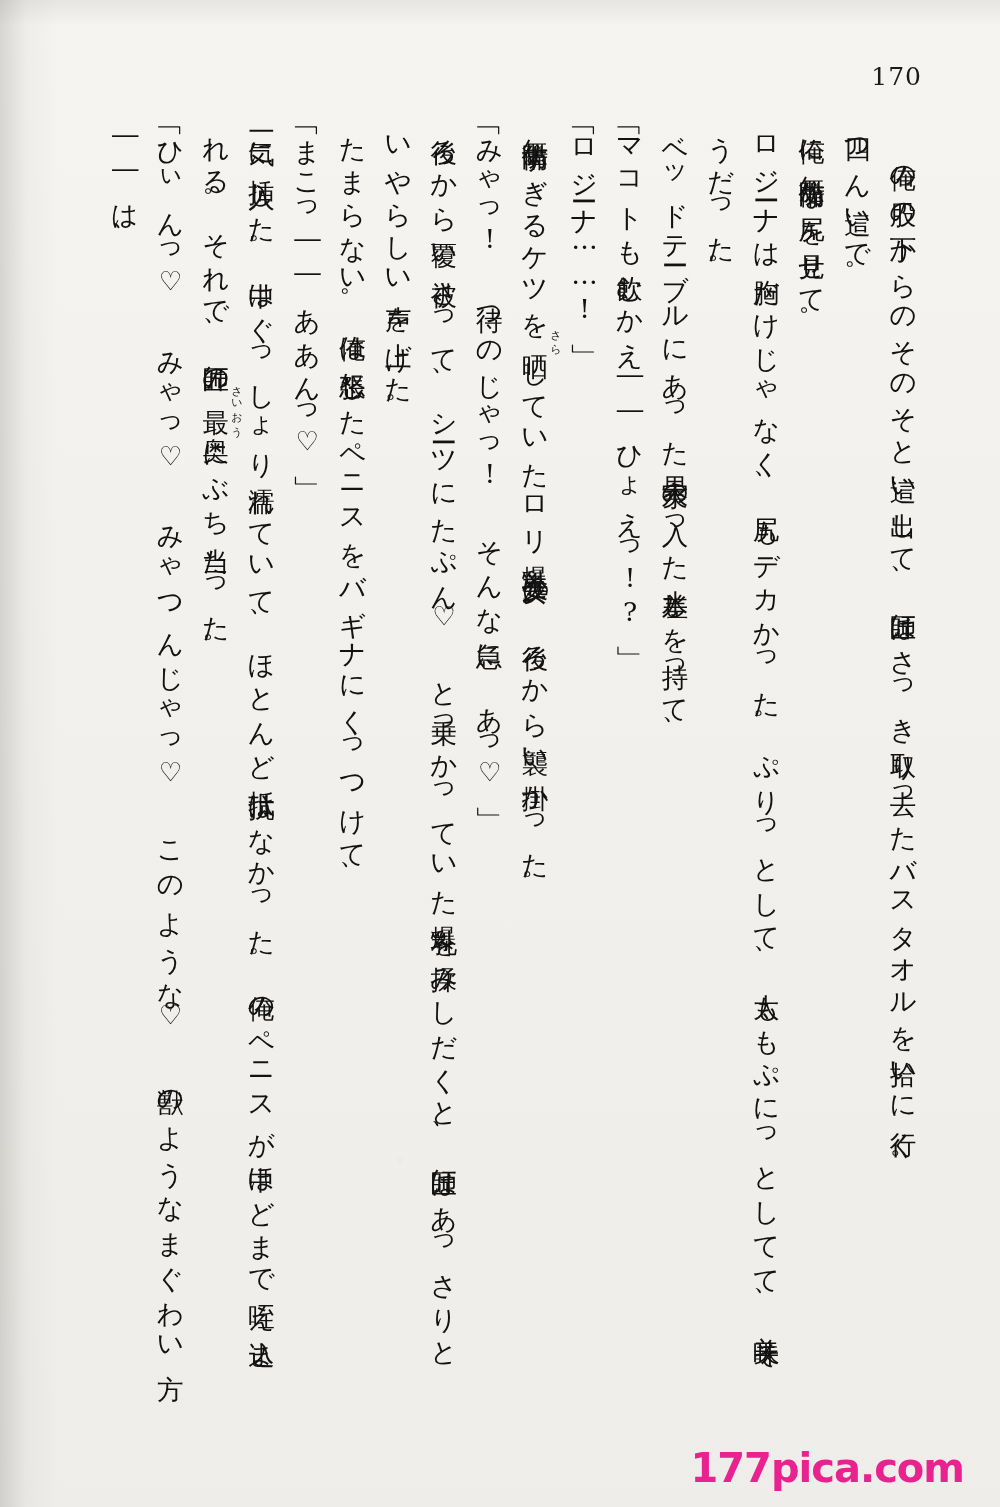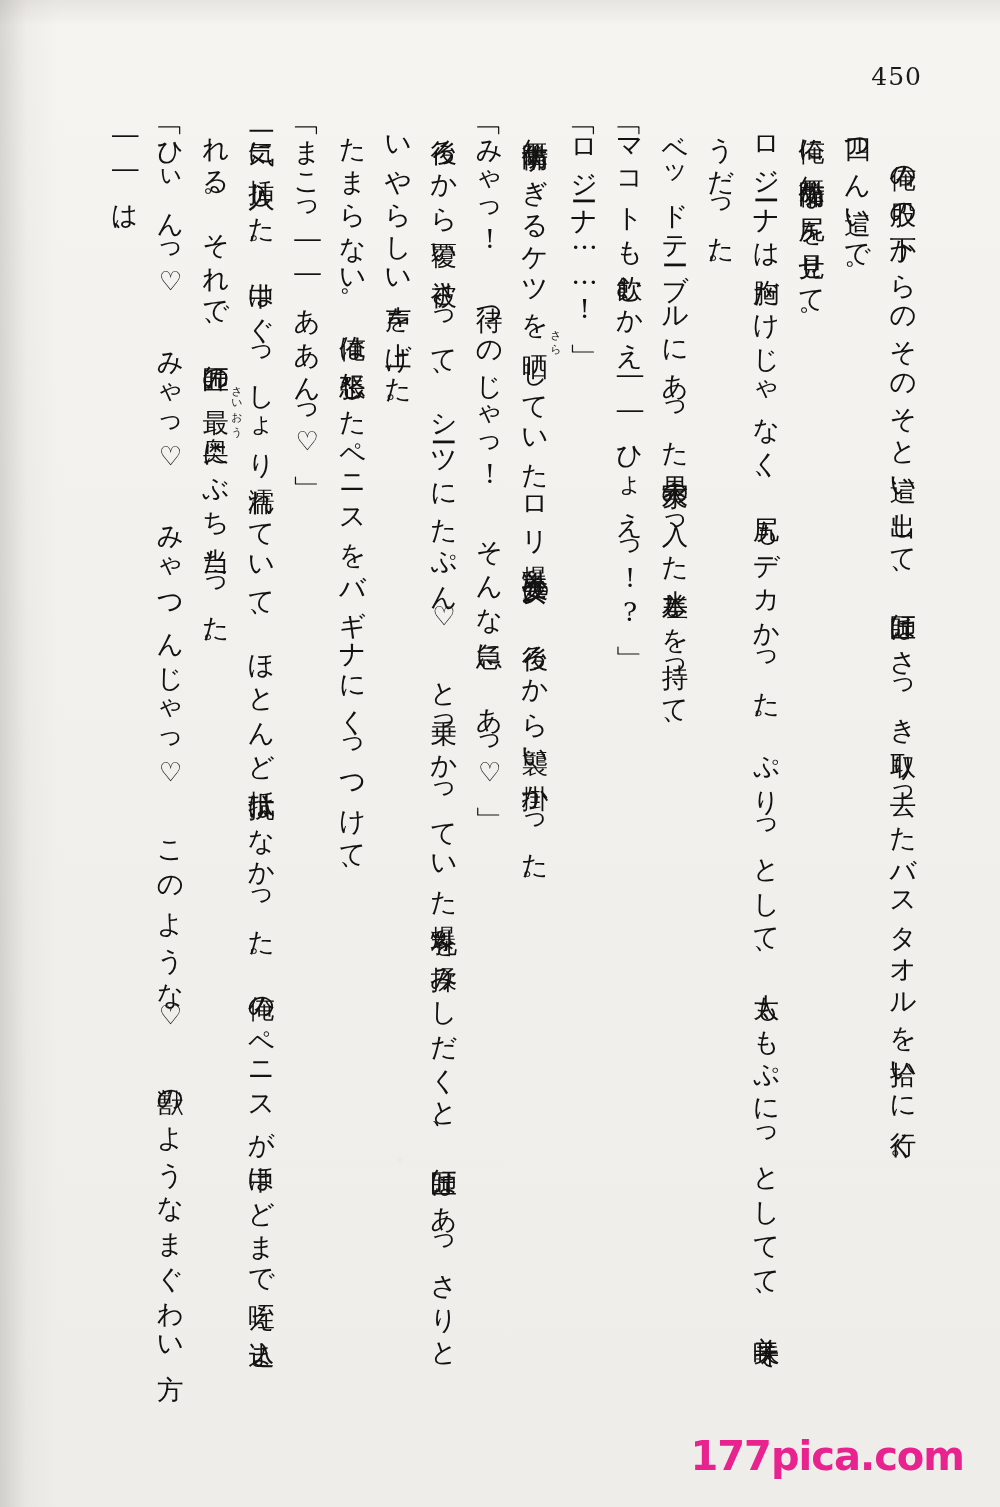--- a/index.html
+++ b/index.html
@@ -60,21 +60,21 @@
   }
   ruby rt {
     font-size: 11px;
     letter-spacing: 0.5px;
     line-height: 1;
     color: #1a1a1a;
   }
   .watermark {
     position: absolute;
     right: 36px;
-    bottom: 28px;
+    bottom: 16px;
     font-family: "DejaVu Sans", sans-serif;
     font-size: 40px;
     font-weight: 700;
     color: #e8228e;
     letter-spacing: -1px;
     white-space: nowrap;
   }
   .edge-shadow {
     position: absolute;
     left: 0;
@@ -93,21 +93,21 @@
   }
 </style>
 </head>
 <body>
 
 <div class="page">
 
   <div class="edge-shadow"></div>
   <div class="edge-shadow-top"></div>
 
-  <div class="page-number">450</div>
+  <div class="page-number">170</div>
 
   <div class="body-text">
     <p class="indent">俺の股の下からのそのそと這い出して、師匠はさっき取り去ったバスタオルを拾いに行く。</p>
     <p>四つん這いで。</p>
     <p>俺に無防備な尻を見せて。</p>
     <p>ロジーナは胸だけじゃなく、尻もデカかった。ぷりっとして、太ももぷにっとしてて、美味そうだった。</p>
     <p>ベッドテーブルにあった果実水の入った水差しを持って、</p>
     <p>「マコトも飲むかえ――ひょえっ!?」</p>
     <p>「ロジーナ……!」</p>
     <p><span>無防備すぎるケツを</span><ruby><span>晒</span><rt>さら</rt></ruby><span>していたロリ爆乳美少女に、後ろから襲い掛かった。</span></p>

